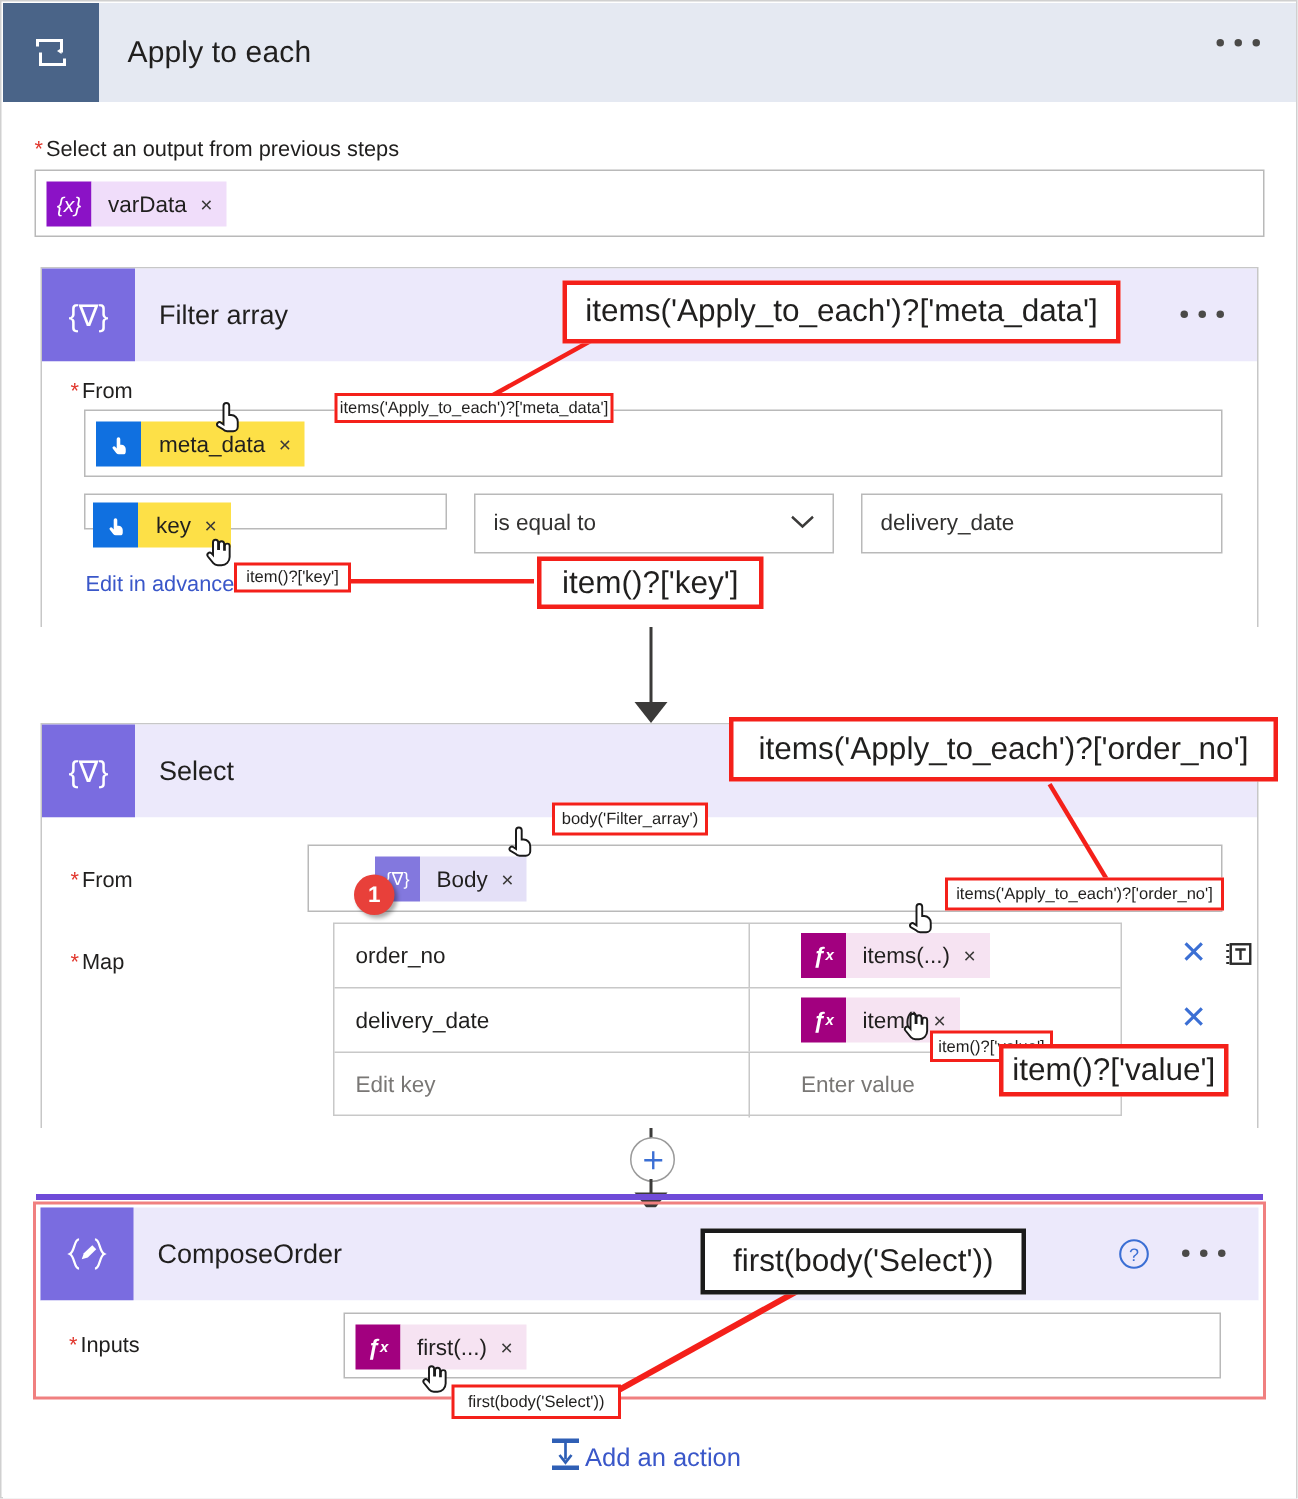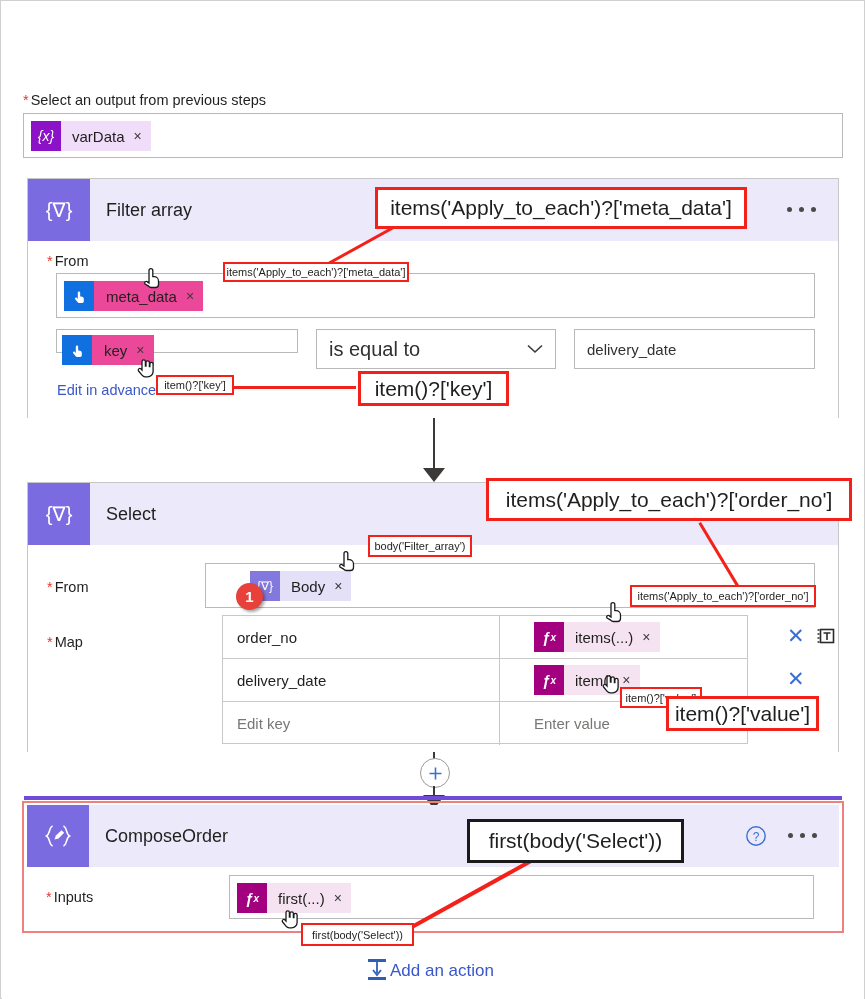--- a/index.html
+++ b/index.html
@@ -31,37 +31,37 @@
 
   
   .token{display:inline-flex;align-items:center;height:30px;vertical-align:middle;}
   .token-badge{width:30px;height:30px;display:flex;align-items:center;justify-content:center;color:#fff;font-size:14px;flex:none;}
   .token-body{display:flex;align-items:center;height:30px;padding:0 9px 0 11px;font-size:15px;color:#201f1e;white-space:nowrap;}
   .token-x{margin-left:9px;font-size:14px;color:#3b3a39;line-height:1;}
 
   .tk-var .token-badge{background:#8b12c6;}
   .tk-var .token-body{background:#f0ddfa;}
   .tk-blue .token-badge{background:#1070e0;}
-  .tk-blue .token-body{background:#ec4899;padding-left:12px;}
+  .tk-blue .token-body{background:#fde047;padding-left:12px;}
   .tk-purple .token-badge{background:#8378de;}
   .tk-purple .token-body{background:#e4e0f7;}
   .tk-fx .token-badge{background:#a2007f;font-style:italic;font-weight:bold;font-size:15px;}
   .tk-fx .token-body{background:#f6e3f2;}
 
   
   .card{position:absolute;background:#fff;border:1px solid #c7c7c7;box-sizing:border-box;}
   .card-head{height:62px;background:#ece9fb;display:flex;align-items:center;}
   .card-head-icon{width:62px;height:62px;display:flex;align-items:center;justify-content:center;flex:none;background:#7a6ce0;color:#fff;font-size:20px;}
   .card-title{margin-left:16px;font-size:18px;color:#201f1e;}
   .card-ellipsis{position:absolute;display:flex;gap:7px;}
   .card-body{position:relative;background:#fff;}
 
   
   .dd{position:relative;}
-  .dd-text{position:absolute;left:12px;top:50%;transform:translateY(-50%);font-size:20px;color:#323130;}
+  .dd-text{position:absolute;left:12px;top:50%;transform:translateY(-50%);font-size:15px;color:#323130;}
   .dd-chev{position:absolute;right:12px;top:50%;transform:translateY(-50%);}
   .plain-text{position:absolute;left:12px;top:50%;transform:translateY(-50%);font-size:15px;color:#323130;}
   .ph{color:#797775;}
 
   .link{color:#3a57c9;font-size:14.5px;text-decoration:none;}
 
   
   .maptable{position:absolute;border:1px solid #c8c8c8;box-sizing:border-box;}
   .maprow{display:flex;height:43px;border-bottom:1px solid #c8c8c8;box-sizing:border-box;gap:25px;}
   .maprow:last-child{border-bottom:none;}
@@ -90,20 +90,35 @@
   .addaction-label{color:#3a57c9;font-size:17px;}
 
   .hl-red{position:absolute;border:2px solid #f08080;box-sizing:border-box;pointer-events:none;}
   .hl-purple{position:absolute;background:#6f4bd8;}
 </style>
 </head>
 <body>
 
 <div class="page">
 
+  <div class="topbar">
+    <div class="topbar-icon">
+      <svg width="30" height="30" viewBox="0 0 30 30">
+        <path d="M6 11 V7 H22 V15" fill="none" stroke="#ffffff" stroke-width="2"></path>
+        <path d="M24 19 V23 H8 V15" fill="none" stroke="#ffffff" stroke-width="2"></path>
+        <path d="M22 12 l0 4 l-3 -2 z" fill="#ffffff" transform="translate(0,0)"></path>
+      </svg>
+    </div>
+    <div class="topbar-title">Apply to each</div>
+    <div class="topbar-ellipsis">
+      <span class="dot"></span>
+      <span class="dot"></span>
+      <span class="dot"></span>
+    </div>
+  </div>
 
   <div class="outer">
 
     <div class="req-label" style="position:absolute;left:21px;top:24px;">
       <span class="star">*</span><span>Select an output from previous steps</span>
     </div>
     <div class="fieldbox" style="position:absolute;left:21px;top:45px;width:820px;height:45px;">
       <div class="token tk-var" style="position:absolute;left:7px;top:7px;">
         <span class="token-badge" style="font-style:italic;">{x}</span>
         <span class="token-body">

